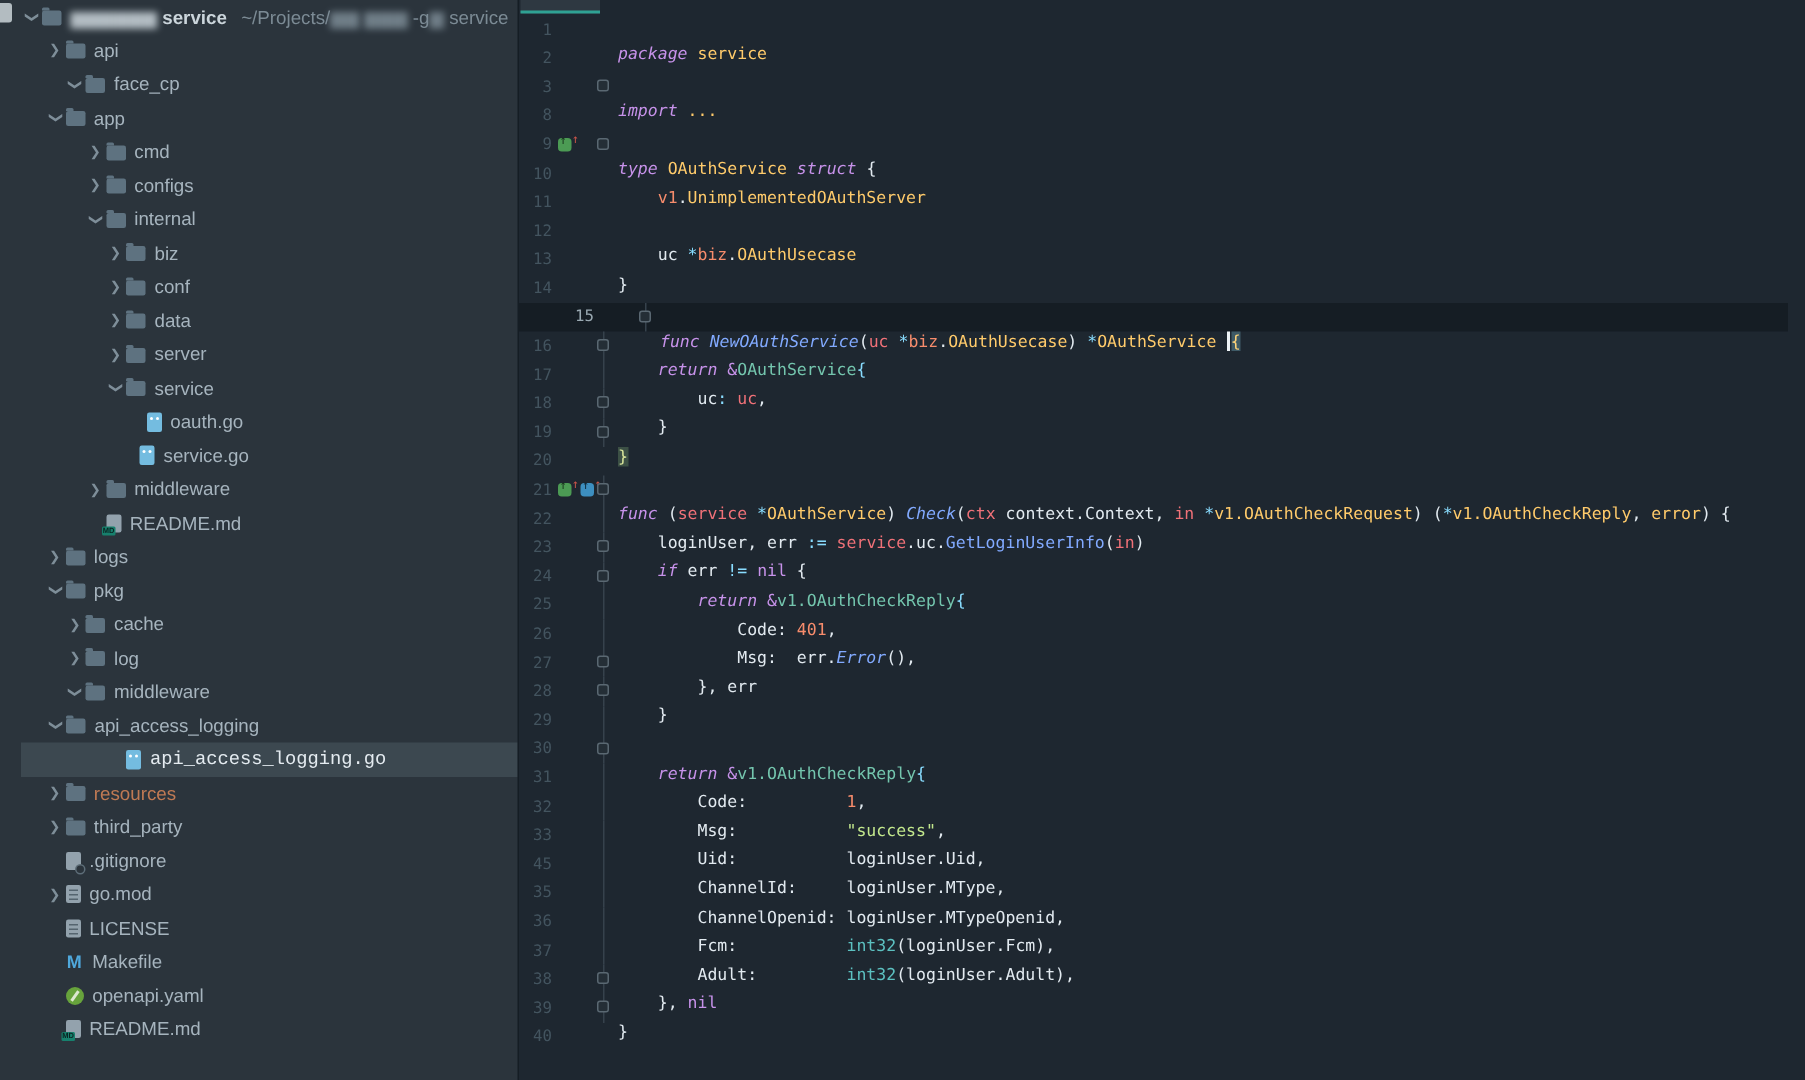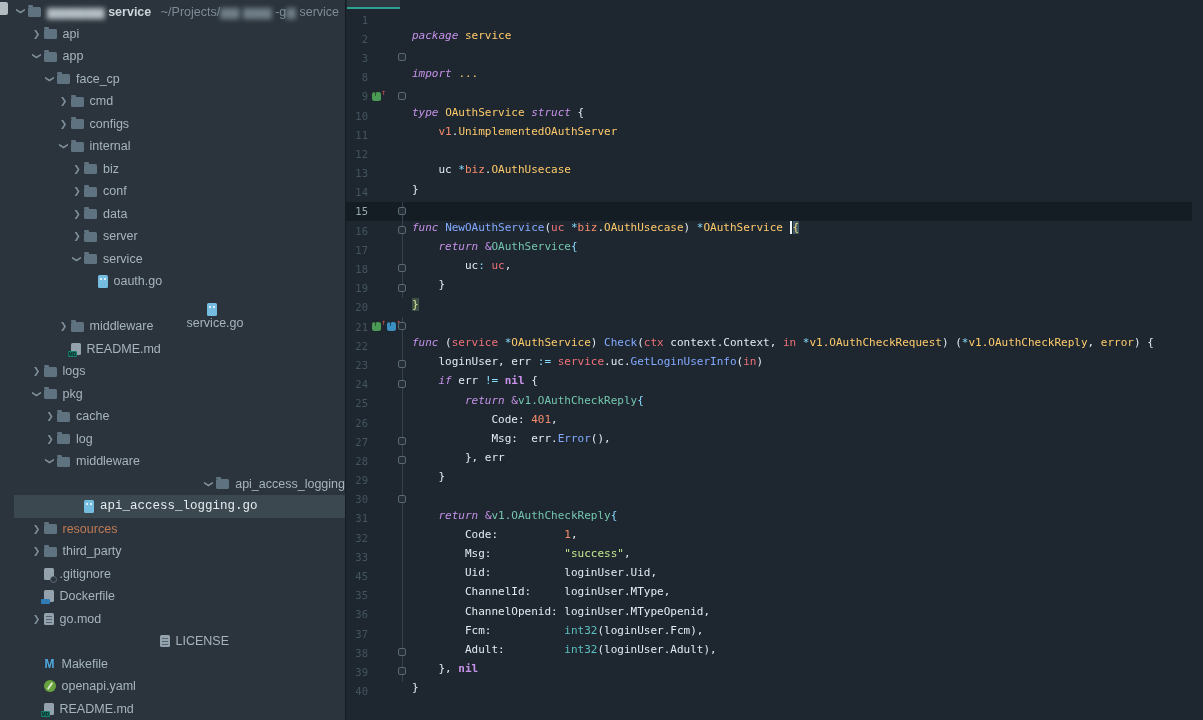--- a/index.html
+++ b/index.html
@@ -35,38 +35,38 @@
   .root-bold{font-weight:bold;color:#CBD5DB;}
   .root-path{color:#7C8B95;margin-left:6px;font-weight:normal;}
   .blur{filter:blur(2.5px);opacity:.85;}
 
   
   .editor{flex:1;height:720px;background:#1E2730;position:relative;overflow:hidden;
     font-family:"DejaVu Sans Mono","Liberation Mono",monospace;}
   .tabstub{position:absolute;left:1px;top:0;width:53px;height:7px;background:#2E3841;border-bottom:2px solid #2FA193;}
   .code-wrap{position:absolute;top:10px;left:0;right:0;}
   .cl{height:19.2px;display:flex;align-items:center;}
-  .cl.cur{background:#151D24;}
+  .cl.cur{background:#151D24;padding-left:28px;}
   .num{width:22px;flex:none;text-align:right;color:#43545F;font-size:10.5px;}
   .cl.cur .num{color:#9AA9B2;}
   .ico{width:24px;flex:none;display:flex;align-items:center;justify-content:flex-start;padding-left:4px;gap:6px;}
   .gi{display:inline-block;width:9px;height:9px;border-radius:2.5px;position:relative;}
   .gi.g{background:#4C9B54;}
   .gi.b{background:#3D8FC0;}
   .gi::before{content:"↑";position:absolute;left:1px;top:-3px;color:#17321C;font-size:8px;}
   .gi.b::before{color:#0E2736;}
   .gi::after{content:"↑";position:absolute;right:-5px;top:-4px;color:#C9554A;font-size:8px;}
   .fold{width:16px;flex:none;position:relative;height:100%;}
   .fold.fl::before{content:'';position:absolute;left:6px;top:0;bottom:0;width:1px;background:#36424C;}
   .fold.fm::after{content:'';position:absolute;left:2px;top:5px;width:6px;height:6px;border:1px solid #5A6872;border-radius:2px;background:#242E36;}
   .codeline{white-space:pre;font-size:11px;line-height:19.2px;margin-top:32px;}
   .tk-kw{color:#C792EA;font-style:italic;}
-  .tk-kwn{color:#C792EA;font-weight:bold;}
+  .tk-kwn{color:#C792EA;}
   .tk-am{color:#C792EA;}
-  .tk-fn{color:#82AAFF;}
+  .tk-fn{color:#82AAFF;font-style:italic;}
   .tk-ca{color:#82AAFF;}
   .tk-ty{color:#FFCB6B;}
   .tk-li{color:#74C6AE;}
   .tk-pa{color:#F07178;}
   .tk-pk{color:#F78C6C;}
   .tk-nu{color:#F78C6C;text-align:right;}
   .tk-st{color:#C3E88D;}
   .tk-op{color:#89DDFF;}
   .tk-bi{color:#5CC0C0;}
   .tk-pl{color:#E2EAF0;}
@@ -91,29 +91,29 @@
         <span class="root-path"><span>~/Projects/</span><span class="blur">▆▆</span><span class="blur"> ▆▆▆ </span><span>-g</span><span class="blur">▆</span><span> service</span></span>
       </span>
     </div>
 
     <div id="tree-list">
         <div class="trow" style="padding-left: 29.5px;">
           <span class="ch">❯</span>
           <span class="fo"></span>
           <span class="lbl">api</span>
         </div>
+        <div class="trow" style="padding-left: 43px;">
+          <span class="ch open">❯</span>
+          <span class="fo"></span>
+          <span class="lbl">face_cp</span>
+        </div>
         <div class="trow" style="padding-left: 29.5px;">
           <span class="ch open">❯</span>
           <span class="fo"></span>
           <span class="lbl">app</span>
-        </div>
-        <div class="trow" style="padding-left: 43px;">
-          <span class="ch open">❯</span>
-          <span class="fo"></span>
-          <span class="lbl">face_cp</span>
         </div>
         <div class="trow" style="padding-left: 56.5px;">
           <span class="ch">❯</span>
           <span class="fo"></span>
           <span class="lbl">cmd</span>
         </div>
         <div class="trow" style="padding-left: 56.5px;">
           <span class="ch">❯</span>
           <span class="fo"></span>
           <span class="lbl">configs</span>
@@ -146,21 +146,21 @@
         <div class="trow" style="padding-left: 70px;">
           <span class="ch open">❯</span>
           <span class="fo"></span>
           <span class="lbl">service</span>
         </div>
         <div class="trow" style="padding-left: 83.5px;">
           <span class="ch none">❯</span>
           <span class="fi go"></span>
           <span class="lbl">oauth.go</span>
         </div>
-        <div class="trow" style="padding-left: 79px; flex-direction: column;">
+        <div class="trow" style="padding-left: 79px;">
           <span class="ch none">❯</span>
           <span class="fi go"></span>
           <span class="lbl">service.go</span>
         </div>
         <div class="trow" style="padding-left: 56.5px;">
           <span class="ch">❯</span>
           <span class="fo"></span>
           <span class="lbl">middleware</span>
         </div>
         <div class="trow" style="padding-left: 56.5px;">
@@ -186,21 +186,21 @@
         <div class="trow" style="padding-left: 43px;">
           <span class="ch">❯</span>
           <span class="fo"></span>
           <span class="lbl">log</span>
         </div>
         <div class="trow" style="padding-left: 43px;">
           <span class="ch open">❯</span>
           <span class="fo"></span>
           <span class="lbl">middleware</span>
         </div>
-        <div class="trow" style="padding-left: 30px; justify-content: flex-end;">
+        <div class="trow" style="padding-left: 30px;">
           <span class="ch open">❯</span>
           <span class="fo"></span>
           <span class="lbl">api_access_logging</span>
         </div>
         <div class="trow sel" style="padding-left: 70px;">
           <span class="ch none">❯</span>
           <span class="fi go"></span>
           <span class="lbl">api_access_logging.go</span>
         </div>
         <div class="trow orange" style="padding-left: 29.5px;">
@@ -212,30 +212,25 @@
           <span class="ch">❯</span>
           <span class="fo"></span>
           <span class="lbl">third_party</span>
         </div>
         <div class="trow" style="padding-left: 29.5px;">
           <span class="ch none">❯</span>
           <span class="fi git"></span>
           <span class="lbl">.gitignore</span>
         </div>
         <div class="trow" style="padding-left: 29.5px;">
-          <span class="ch none">❯</span>
-          <span class="fi docker"></span>
-          <span class="lbl">Dockerfile</span>
-        </div>
-        <div class="trow" style="padding-left: 29.5px;">
           <span class="ch">❯</span>
           <span class="fi lines"></span>
           <span class="lbl">go.mod</span>
         </div>
-        <div class="trow" style="padding-left: 29.5px; justify-content: center;">
+        <div class="trow" style="padding-left: 29.5px;">
           <span class="ch none">❯</span>
           <span class="fi lines"></span>
           <span class="lbl">LICENSE</span>
         </div>
         <div class="trow" style="padding-left: 29.5px;">
           <span class="ch none">❯</span>
           <span class="mk">M</span>
           <span class="lbl">Makefile</span>
         </div>
         <div class="trow" style="padding-left: 29.5px;">

